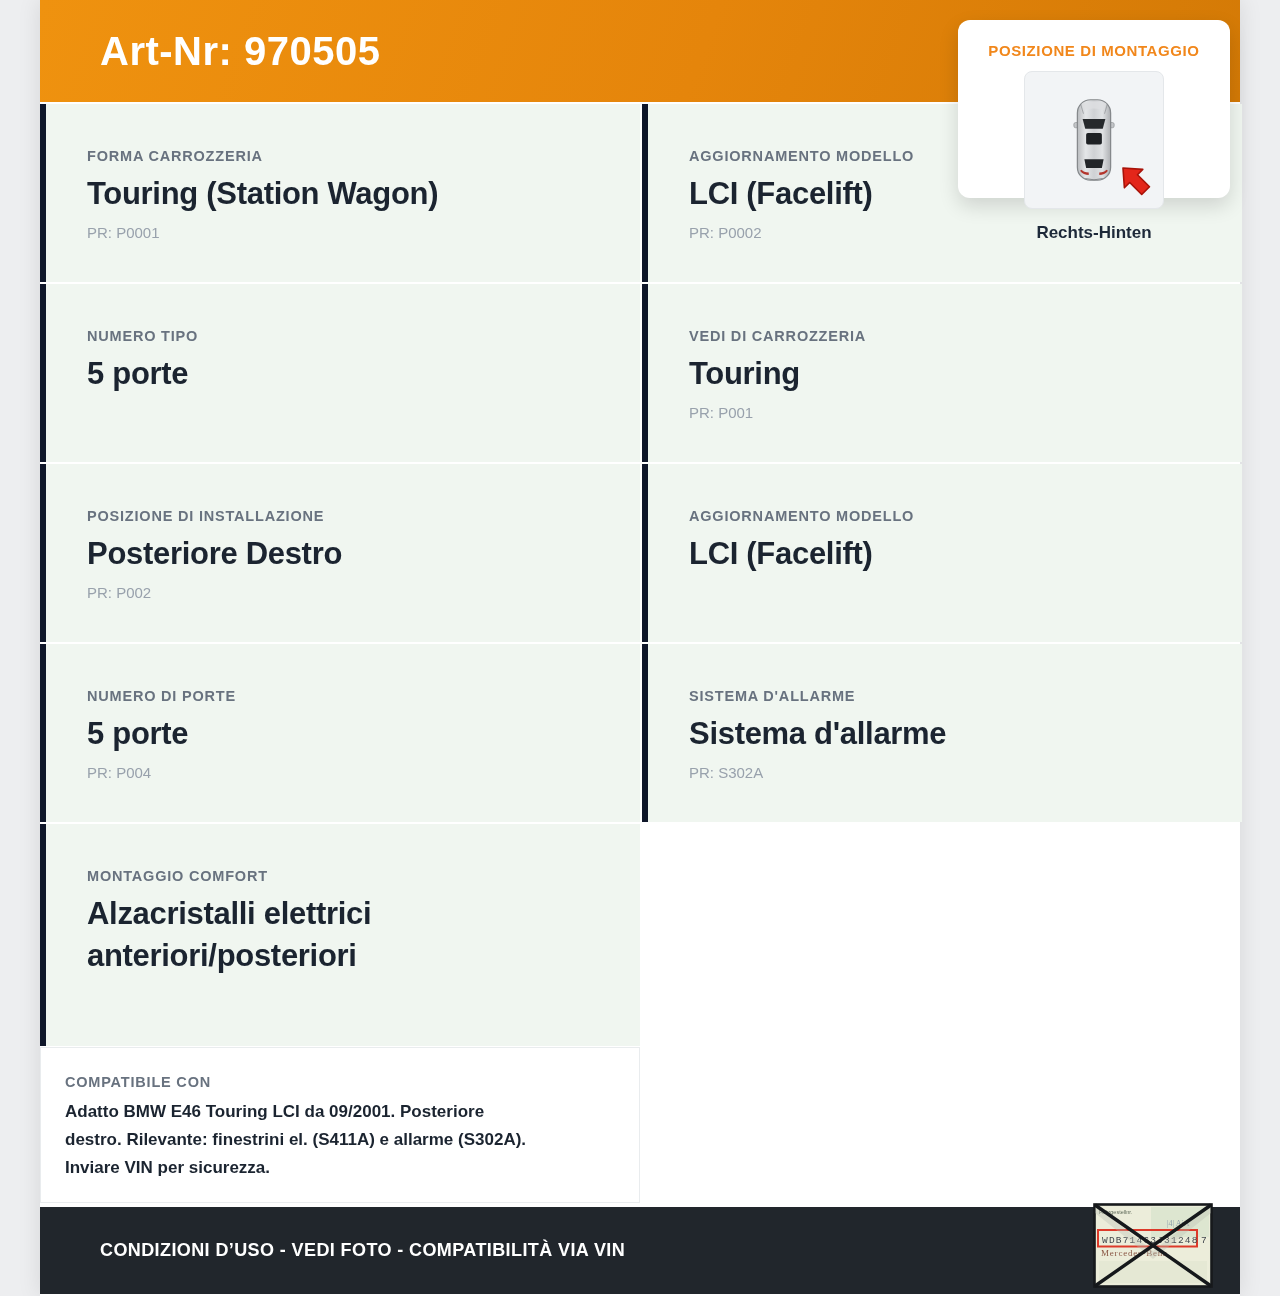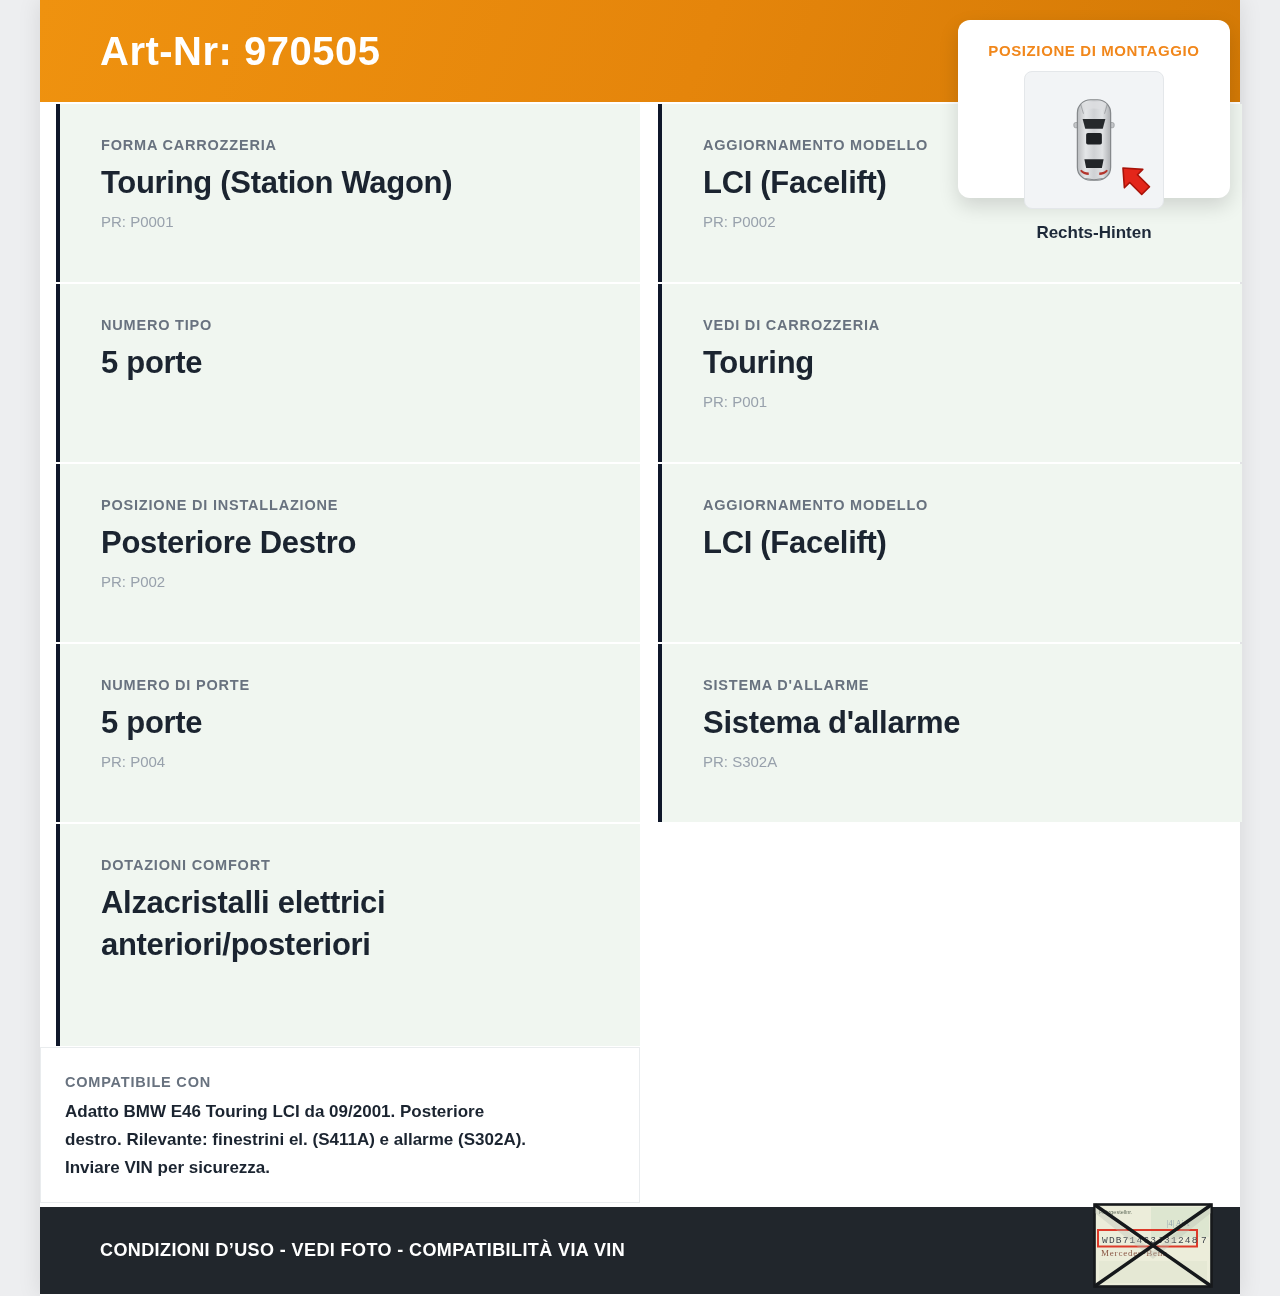--- a/index.html
+++ b/index.html
@@ -84,24 +84,23 @@
   .grid {
     margin-top: 2px;
     display: grid;
     grid-template-columns: 600px 600px;
     gap: 2px;
     background: #ffffff;
   }
   .tile {
     height: 178px;
     background: #f0f6f0;
-    border-left: 4px solid #0f172a;
-    padding: 33px 30px 0 41px;
-    box-sizing: border-box;
-    margin-left: 16px;
+    border-left: 6px solid #0f172a;
+    padding: 44px 30px 0 41px;
+    box-sizing: border-box;
   }
   .tile.tall { height: 222px; }
   .tile-label {
     color: #68727f;
     font-size: 14.5px;
     font-weight: 700;
     letter-spacing: 0.8px;
   }
   .tile-value {
     margin-top: 9px;
@@ -242,21 +241,21 @@
       <div class="tile-label">NUMERO DI PORTE</div>
       <div class="tile-value">5 porte</div>
       <div class="tile-pr">PR: P004</div>
     </div>
     <div class="tile">
       <div class="tile-label">SISTEMA D'ALLARME</div>
       <div class="tile-value">Sistema d'allarme</div>
       <div class="tile-pr">PR: S302A</div>
     </div>
     <div class="tile tall">
-      <div class="tile-label">DOTAZIONI COMFORT</div>
+      <div class="tile-label">MONTAGGIO COMFORT</div>
       <div class="tile-value">Alzacristalli elettrici anteriori/posteriori</div>
     </div>
   </div>
 
   <div class="compat">
     <div class="compat-label">COMPATIBILE CON</div>
     <div class="compat-text">
       <div>Adatto BMW E46 Touring LCI da 09/2001. Posteriore</div>
       <div>destro. Rilevante: finestrini el. (S411A) e allarme (S302A).</div>
       <div>Inviare VIN per sicurezza.</div>

